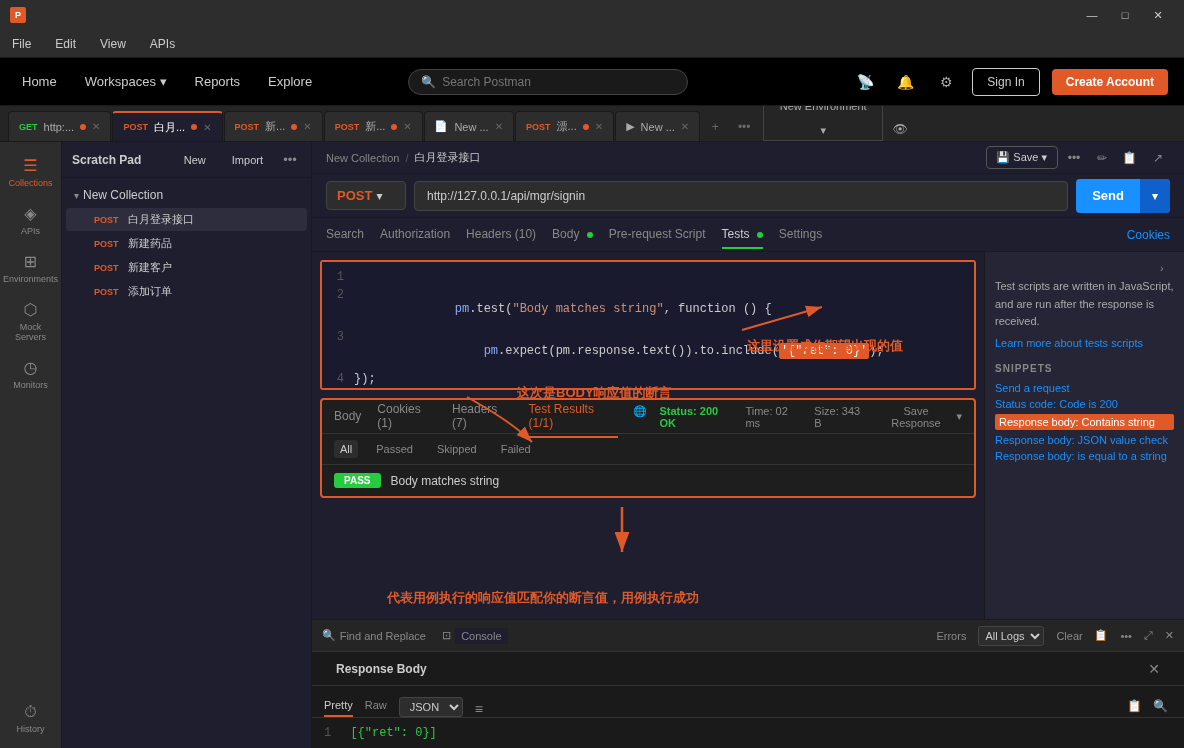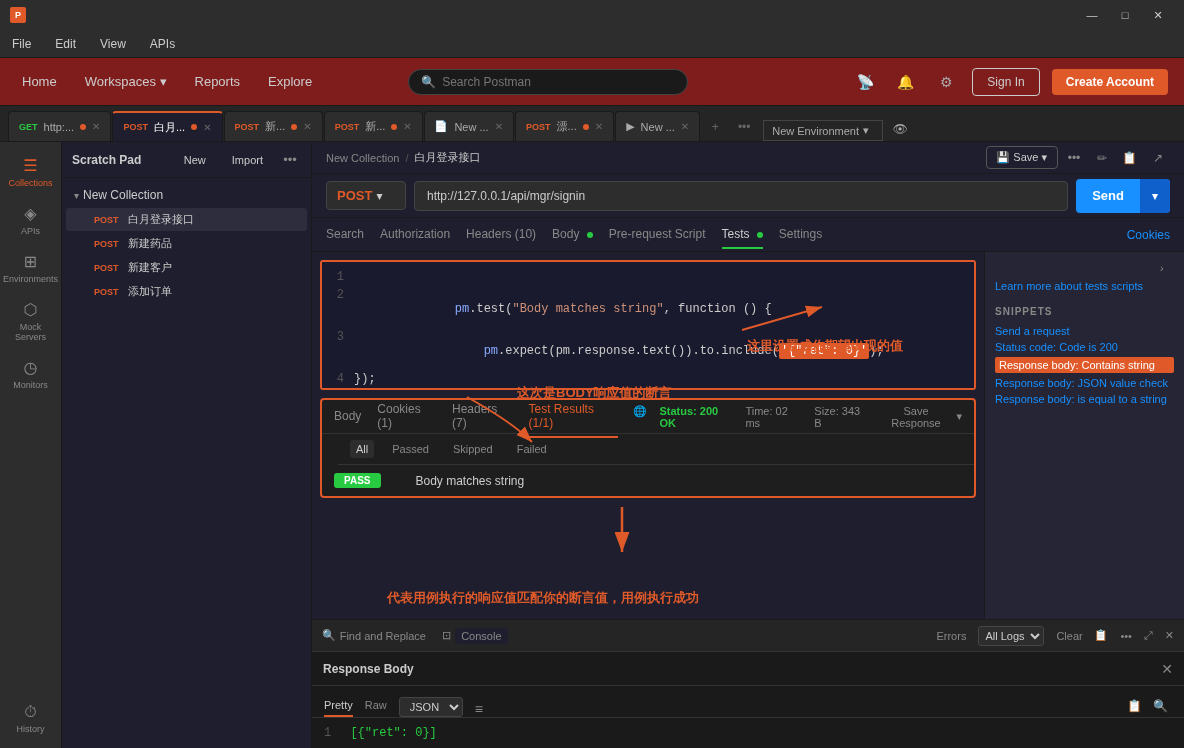--- a/index.html
+++ b/index.html
@@ -10,41 +10,41 @@
     .titlebar-icon { width: 16px; height: 16px; background: #e05a29; border-radius: 2px; display: flex; align-items: center; justify-content: center; font-size: 9px; color: white; font-weight: bold; }
     .titlebar-title { font-size: 12px; color: #ccc; flex: 1; }
     .win-controls { display: flex; gap: 1px; margin-left: auto; }
     .win-btn { width: 32px; height: 30px; background: #2d2d2d; border: none; color: #ccc; cursor: pointer; display: flex; align-items: center; justify-content: center; font-size: 11px; }
 
     
     .menubar { height: 28px; background: #2d2d2d; display: flex; align-items: center; padding: 0 8px; gap: 16px; border-bottom: 1px solid #1a1a1a; }
     .menu-item { font-size: 12px; color: #ccc; cursor: pointer; padding: 2px 4px; }
 
     
-    .topnav { height: 48px; background: #7f1d1d; display: flex; align-items: center; padding: 0 16px; gap: 16px; border-bottom: 1px solid #1a1a1a; }
+    .topnav { height: 48px; background: #000000; display: flex; align-items: center; padding: 0 16px; gap: 16px; border-bottom: 1px solid #1a1a1a; }
     .topnav-left { display: flex; align-items: center; gap: 16px; }
     .nav-link { font-size: 13px; color: #ccc; cursor: pointer; padding: 4px 6px; border-radius: 3px; }
     .nav-dropdown { display: flex; align-items: center; gap: 4px; }
     .search-bar { flex: 1; max-width: 280px; background: #1a1a1a; border: 1px solid #444; border-radius: 20px; padding: 5px 12px; display: flex; align-items: center; gap: 6px; margin: 0 auto; }
     .search-bar input { background: none; border: none; color: #ccc; font-size: 12px; outline: none; width: 200px; }
     .topnav-right { margin-left: auto; display: flex; align-items: center; gap: 12px; }
     .icon-btn { width: 28px; height: 28px; display: flex; align-items: center; justify-content: center; cursor: pointer; border-radius: 4px; color: #aaa; font-size: 14px; }
     .signin-btn { padding: 6px 14px; background: none; border: 1px solid #ccc; border-radius: 4px; color: #ccc; cursor: pointer; font-size: 12px; }
     .create-btn { padding: 6px 14px; background: #e05a29; border: none; border-radius: 4px; color: white; cursor: pointer; font-size: 12px; font-weight: 600; }
 
     
     .tabs-row { height: 36px; background: #252525; display: flex; align-items: flex-end; padding: 0 8px; overflow: hidden; border-bottom: 1px solid #1a1a1a; gap: 1px; }
     .tab { height: 30px; padding: 0 10px; background: #2d2d2d; border-radius: 4px 4px 0 0; display: flex; align-items: center; gap: 6px; cursor: pointer; font-size: 11px; color: #aaa; white-space: nowrap; border: 1px solid #1a1a1a; border-bottom: none; min-width: 80px; }
     .tab.active { background: #1e1e2e; color: #fff; border-top: 2px solid #e05a29; }
     .tab-dot { width: 6px; height: 6px; border-radius: 50%; }
     .dot-orange { background: #e05a29; }
     .tab-close { margin-left: auto; color: #666; font-size: 10px; }
     .tab-add { width: 28px; height: 28px; display: flex; align-items: center; justify-content: center; color: #666; cursor: pointer; }
     .tab-more { width: 28px; height: 28px; display: flex; align-items: center; justify-content: center; color: #666; cursor: pointer; }
-    .tab-new-env { margin-left: 4px; display: flex; align-items: center; background: #252525; border: 1px solid #444; border-radius: 0; padding: 3px 8px; font-size: 11px; color: #aaa; gap: 4px; cursor: pointer; min-width: 120px; }
+    .tab-new-env { margin-left: 4px; display: flex; align-items: center; background: #252525; border: 1px solid #444; border-radius: 0; padding: 3px 8px; font-size: 11px; color: #aaa; gap: 12px; cursor: pointer; min-width: 120px; flex-direction: column; }
     .eye-btn { margin-left: 4px; width: 24px; height: 24px; display: flex; align-items: center; justify-content: center; color: #aaa; cursor: pointer; }
 
     
     .main-layout { display: flex; height: calc(748px - 30px - 28px - 48px - 36px); }
 
     
     .sidebar { width: 62px; background: #2d2d2d; display: flex; flex-direction: column; align-items: center; padding: 8px 0; gap: 4px; border-right: 1px solid #1a1a1a; }
     .sidebar-item { width: 50px; display: flex; flex-direction: column; align-items: center; gap: 3px; padding: 6px 4px; border-radius: 4px; cursor: pointer; color: #888; }
     .sidebar-item.active { color: #e05a29; }
     .sidebar-icon { font-size: 16px; }
@@ -111,38 +111,38 @@
     .expand-arrow { width: 14px; display: flex; align-items: center; color: #888; cursor: pointer; }
     
     
     .result-panel { background: #1e1e1e; border: 2px solid #e05a29; border-radius: 4px; margin: 8px; padding: 0; }
     .result-tabs-row { height: 34px; display: flex; align-items: center; padding: 0 12px; gap: 16px; border-bottom: 1px solid #333; }
     .result-tab { font-size: 12px; color: #888; cursor: pointer; padding: 6px 0; border-bottom: 2px solid transparent; }
     .result-tab.active { color: #e05a29; border-bottom-color: #e05a29; }
     .result-status { margin-left: auto; display: flex; gap: 12px; font-size: 11px; color: #888; }
     .status-ok { color: #28ca41; font-weight: 600; }
     .save-resp-btn { display: flex; align-items: center; gap: 4px; background: none; border: none; color: #888; cursor: pointer; font-size: 11px; }
-    .filter-tabs { display: flex; align-items: center; padding: 6px 12px; gap: 12px; border-bottom: 1px solid #333; margin-left: 16px; }
+    .filter-tabs { display: flex; align-items: center; padding: 6px 12px; gap: 12px; border-bottom: 1px solid #333; }
     .filter-tab { font-size: 11px; color: #888; cursor: pointer; padding: 3px 6px; border-radius: 3px; }
     .filter-tab.active { background: #2d2d2d; color: #ccc; }
     .pass-row { display: flex; align-items: center; padding: 8px 12px; gap: 10px; }
     .pass-badge { background: #28ca41; color: white; font-size: 10px; font-weight: 700; padding: 2px 10px; border-radius: 3px; }
-    .pass-text { font-size: 12px; color: #ccc; margin-left: 25px; }
+    .pass-text { font-size: 12px; color: #ccc; }
 
     
     .bottom-bar { height: 32px; background: #252525; display: flex; align-items: center; padding: 0 10px; gap: 16px; border-top: 1px solid #1a1a1a; font-size: 11px; color: #888; }
     .bottom-find { display: flex; align-items: center; gap: 4px; cursor: pointer; }
     .bottom-console { display: flex; align-items: center; gap: 4px; cursor: pointer; }
     .console-tag { background: #1e1e2e; padding: 2px 6px; border-radius: 3px; }
     .bottom-right { margin-left: auto; display: flex; gap: 12px; align-items: center; }
     .bottom-btn { background: none; border: none; color: #888; cursor: pointer; font-size: 11px; }
 
     
     .resp-body-section { background: #1a1a1a; border-top: 1px solid #333; }
-    .resp-header { height: 34px; display: flex; align-items: center; padding: 0 11px; gap: 12px; border-bottom: 1px solid #333; }
+    .resp-header { height: 34px; display: flex; align-items: center; padding: 0 24px; gap: 12px; border-bottom: 1px solid #333; }
     .resp-title { font-size: 12px; color: #ccc; font-weight: 600; flex: 1; }
     .resp-close { cursor: pointer; color: #888; font-size: 14px; }
     .resp-tabs-row { height: 32px; display: flex; align-items: flex-end; padding: 0 12px; gap: 12px; border-bottom: 1px solid #333; }
     .resp-tab { font-size: 11px; color: #888; cursor: pointer; padding: 4px 0; border-bottom: 2px solid transparent; }
     .resp-tab.active { color: #ccc; border-bottom-color: #e05a29; }
     .resp-select { background: #2d2d2d; border: 1px solid #444; border-radius: 3px; color: #ccc; font-size: 11px; padding: 2px 6px; }
     .resp-code { padding: 8px 12px; font-family: 'Courier New', monospace; font-size: 12px; color: #28ca41; }
     .resp-actions { margin-left: auto; display: flex; gap: 4px; }
     .resp-action-btn { width: 22px; height: 22px; display: flex; align-items: center; justify-content: center; cursor: pointer; color: #888; }
   </style>
@@ -393,20 +393,21 @@
           <div class="pass-row">
             <span class="pass-badge">PASS</span>
             <span class="pass-text">Body matches string</span>
           </div>
         </div>
 
       </div>
 
       <div class="right-panel">
         <div class="expand-arrow" style="margin-left:auto; margin-bottom:4px;">›</div>
+        <p class="right-panel-text">Test scripts are written in JavaScript, and are run after the response is received.</p>
         <p style="margin-top:6px;"><span class="right-panel-link">Learn more about tests scripts</span></p>
         <div class="right-panel-section">
           <div class="right-panel-heading">SNIPPETS</div>
           <div class="snippet-item">Send a request</div>
           <div class="snippet-item">Status code: Code is 200</div>
           <div class="snippet-item-highlighted">Response body: Contains string</div>
           <div class="snippet-item">Response body: JSON value check</div>
           <div class="snippet-item">Response body: is equal to a string</div>
         </div>
       </div>

